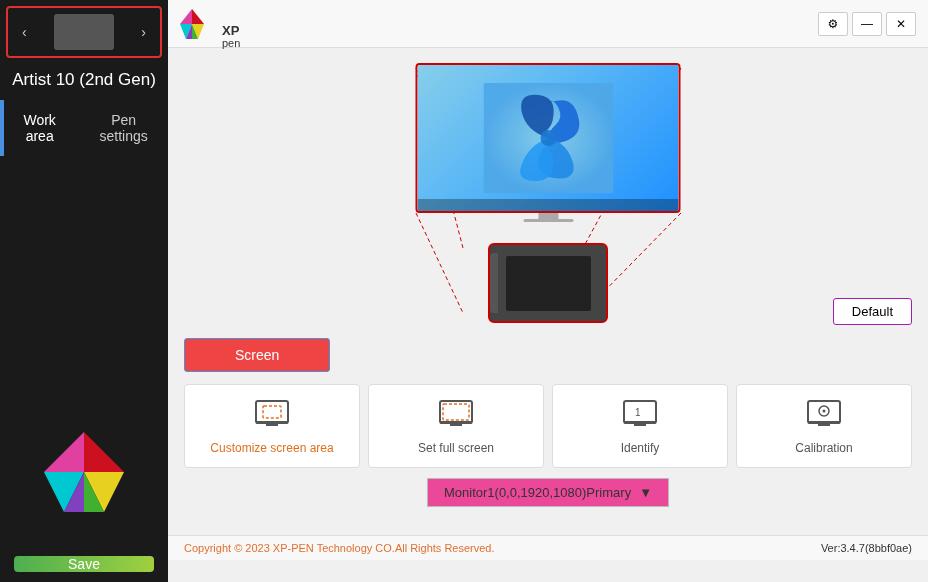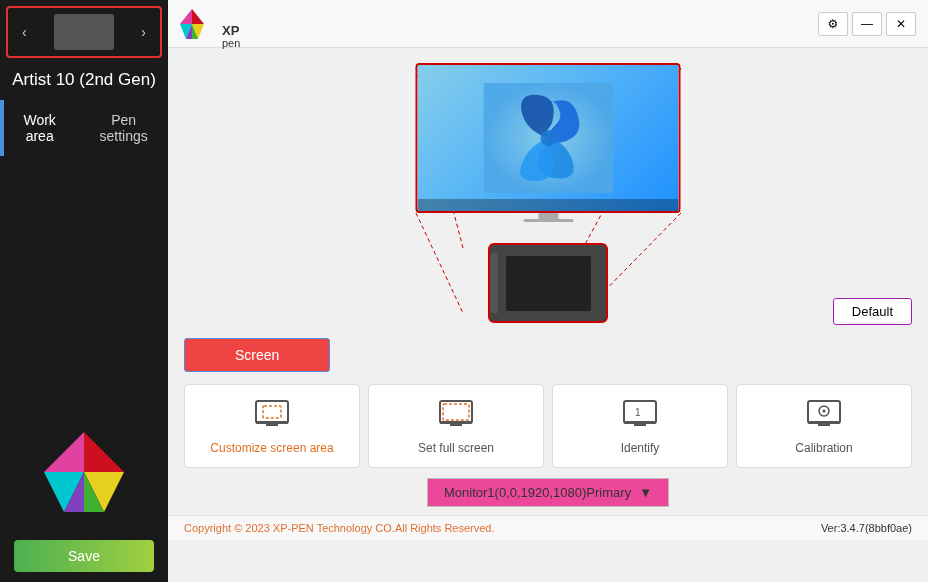--- a/index.html
+++ b/index.html
@@ -103,21 +103,20 @@
 
     #save-btn {
       position: absolute;
       bottom: 10px;
       left: 14px;
       right: 14px;
       background: linear-gradient(to right, #4CAF50, #a0d040);
       color: #fff;
       border: none;
       border-radius: 4px;
-      padding: 8px;
       font-size: 14px;
       cursor: pointer;
       text-align: center;
     }
 
     
     #main {
       flex: 1;
       background: #f0f0f0;
       display: flex;
@@ -342,20 +341,21 @@
     
     #footer {
       display: flex;
       justify-content: space-between;
       align-items: center;
       padding: 6px 16px;
       font-size: 11px;
       color: #e07030;
       border-top: 1px solid #ddd;
       background: #f8f8f8;
+      margin-top: 20px;
     }
 
     #footer-version {
       color: #333;
     }
   </style>
 </head>
 <body>
 
 <div id="sidebar">

